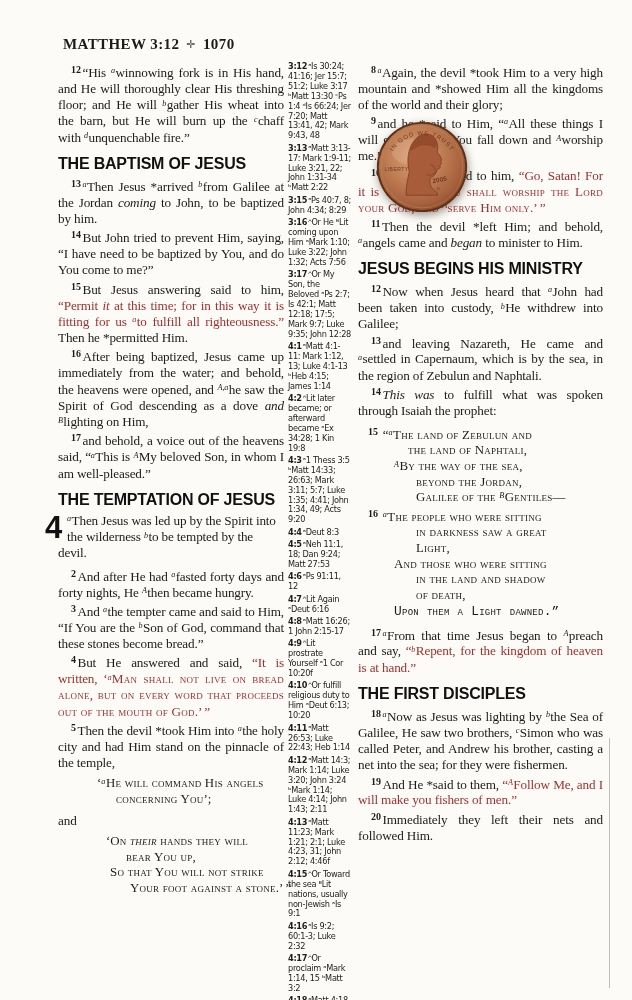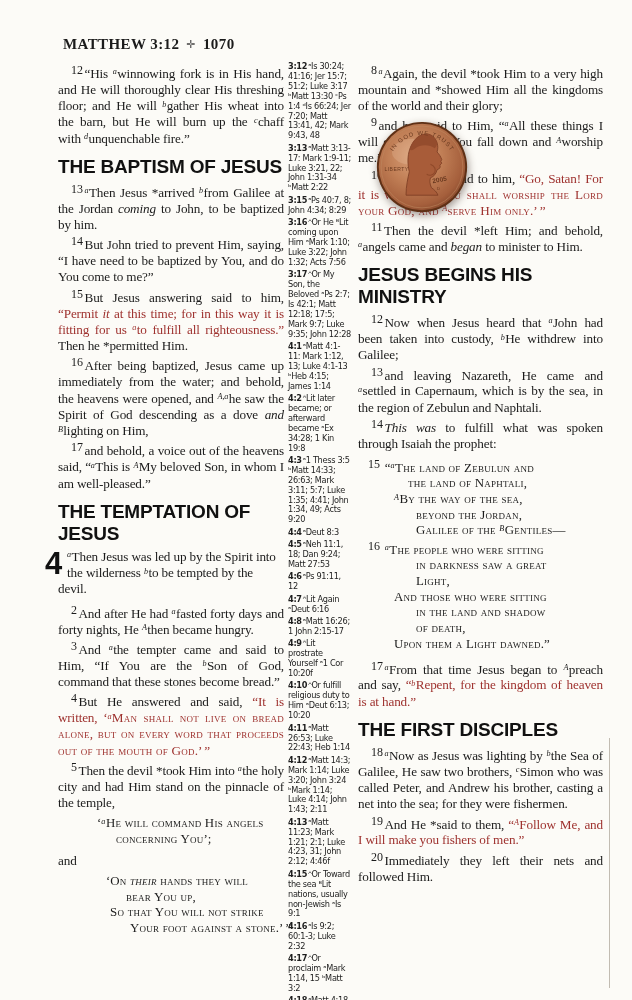--- a/index.html
+++ b/index.html
@@ -20,24 +20,24 @@
     font-size:11px; color:#444; margin:0 7px; vertical-align:1px;
   }
   .col { position:absolute; top:62px; }
   #left-col  { left:58px;  width:226px; }
   #ref-col   { left:288px; width:64px; }
   #right-col { left:358px; width:245px; }
 
   p.para { margin:0; text-indent:13px; text-align:justify; font-size:13.2px; line-height:16.3px; letter-spacing:-0.15px; }
   p.flush { text-indent:0; margin:4px 0 4px 0; text-align:left; }
   h2.section-heading {
-    font-family:"Liberation Sans",sans-serif; font-size:19px; font-weight:700;
+    font-family:"Liberation Sans",sans-serif; font-size:16px; font-weight:700;
     letter-spacing:-0.2px; margin:9px 0 3px 0; color:#111;
   }
-  .vn { font-weight:400; font-size:12px; vertical-align:3.5px; margin-right:1.5px; letter-spacing:0; }
+  .vn { font-weight:700; font-size:10px; vertical-align:3.5px; margin-right:1.5px; letter-spacing:0; }
   sup.supl { font-style:italic; font-size:8.2px; line-height:0; vertical-align:3.5px; margin-right:0.5px; }
   .red { color:#9e312e; }
   .it { font-style:italic; }
   .sc { font-variant:small-caps; letter-spacing:0.25px; }
 
   .poem { font-size:12.9px; line-height:15.7px; margin:5px 0 5px 0; }
   .poem-line { text-align:left; white-space:nowrap; }
 
   .dropcap {
     float:left; font-family:"Liberation Sans",sans-serif; font-weight:700;
@@ -133,21 +133,21 @@
       <div class="poem-line" style="padding-left: 50px;"><span class="sc">the land of Naphtali,</span></div>
       <div class="poem-line" style="padding-left: 36px;"><sup class="supl">A</sup><span class="sc">By the way of the sea,</span></div>
       <div class="poem-line" style="padding-left: 58px;"><span class="sc">beyond the Jordan,</span></div>
       <div class="poem-line" style="padding-left: 58px; font-family: Liberation Serif, serif;"><span class="sc">Galilee of the </span><sup class="supl">B</sup><span class="sc">Gentiles—</span></div>
       <div class="poem-line" style="padding-left: 27px; text-indent: -17px;"><span class="vn">16</span><span class="">  </span><sup class="supl">a</sup><span class="sc">The people who were sitting</span></div>
       <div class="poem-line" style="padding-left: 58px;"><span class="sc">in darkness saw a great</span></div>
       <div class="poem-line" style="padding-left: 58px;"><span class="sc">Light,</span></div>
       <div class="poem-line" style="padding-left: 36px;"><span class="sc">And those who were sitting</span></div>
       <div class="poem-line" style="padding-left: 58px;"><span class="sc">in the land and shadow</span></div>
       <div class="poem-line" style="padding-left: 58px;"><span class="sc">of death,</span></div>
-      <div class="poem-line" style="padding-left: 36px;"><span class="sc">Upon them a Light dawned</span><span class="">.”</span></div>
+      <div class="poem-line" style="padding-left: 36px; font-family: Liberation Mono, monospace;"><span class="sc">Upon them a Light dawned</span><span class="">.”</span></div>
     </div>
     <p class="para"><span class="vn">17</span><sup class="supl">a</sup><span class="">From that time Jesus began to </span><sup class="supl">A</sup><span class="">preach and say, </span><span class="red">“</span><sup class="supl red">b</sup><span class="red">Repent, for the kingdom of heaven is at hand.”</span></p>
     <h2 class="section-heading">THE FIRST DISCIPLES</h2>
     <p class="para"><span class="vn">18</span><sup class="supl">a</sup><span class="">Now as Jesus was lighting by </span><sup class="supl">b</sup><span class="">the Sea of Galilee, He saw two brothers, </span><sup class="supl">c</sup><span class="">Simon who was called Peter, and Andrew his brother, casting a net into the sea; for they were fishermen.</span></p>
     <p class="para"><span class="vn">19</span><span class="">And He *said to them, </span><span class="red">“</span><sup class="supl red">A</sup><span class="red">Follow Me, and I will make you fishers of men.”</span></p>
     <p class="para"><span class="vn">20</span><span class="">Immediately they left their nets and followed Him.</span></p>
   </div>
 
 <div id="coin">
   <svg viewBox="0 0 100 100" xmlns="http://www.w3.org/2000/svg">

